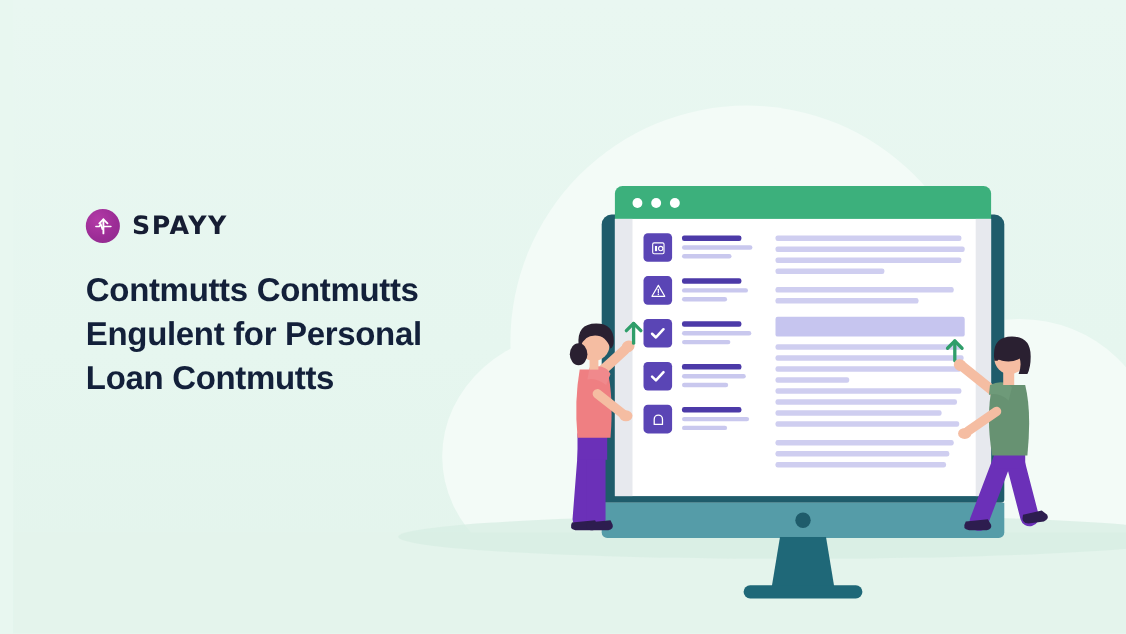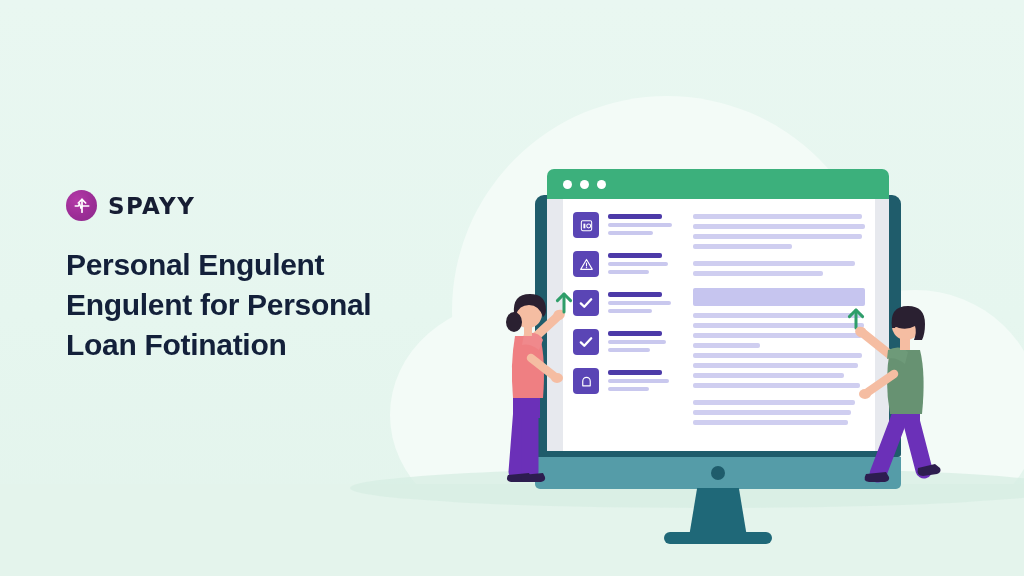--- a/index.html
+++ b/index.html
@@ -8,20 +8,21 @@
     font-family: "Liberation Sans", sans-serif;
     background: #e8f7f0;
     position: relative;
   }
 
   
   #stage {
     position:absolute; inset:0;
     background: linear-gradient(180deg,#e9f7f1 0%, #e6f6ef 55%, #e3f4ec 100%);
     overflow:hidden;
+    margin-left:12px;
   }
   .cloud-blob {
     position:absolute;
     background:#f3fbf7;
     border-radius:50%;
   }
   .cloud-a { left:452px; top:96px;  width:430px; height:430px; }
   .cloud-b { left:390px; top:300px; width:260px; height:230px; }
   .cloud-c { left:790px; top:290px; width:250px; height:240px; }
   .cloud-d { left:560px; top:150px; width:330px; height:300px; }
@@ -149,23 +150,23 @@
         <svg width="20" height="20" viewBox="0 0 20 20" aria-hidden="true">
           <path d="M10 3.4 L10 16.2" stroke="#ffffff" stroke-width="1.7" stroke-linecap="round" fill="none"></path>
           <path d="M6.3 7.0 L10 3.4 L13.7 7.0" stroke="#ffffff" stroke-width="1.7" stroke-linecap="round" stroke-linejoin="round" fill="none"></path>
           <path d="M3.2 9.9 L6.4 9.9 L7.6 7.6 L9.0 12.3 L10.3 9.9 L16.8 9.9" stroke="#ffffff" stroke-width="1.5" fill="none" stroke-linecap="round" stroke-linejoin="round"></path>
         </svg>
       </div>
       <div class="logo-word">SPAYY</div>
     </div>
 
     <h1 class="headline">
-      <span>Personal Engulent</span><br>
+      <span>Contmutts Contmutts</span><br>
       <span>Engulent for Personal</span><br>
-      <span>Loan Fotination</span>
+      <span>Loan Contmutts</span>
     </h1>
   </div>
 
   <div id="monitor">
 
     <div class="mon-frame"></div>
     <div class="mon-bottombar"></div>
     <div class="mon-dot"></div>
     <div class="mon-neck"></div>
     <div class="mon-base"></div>

